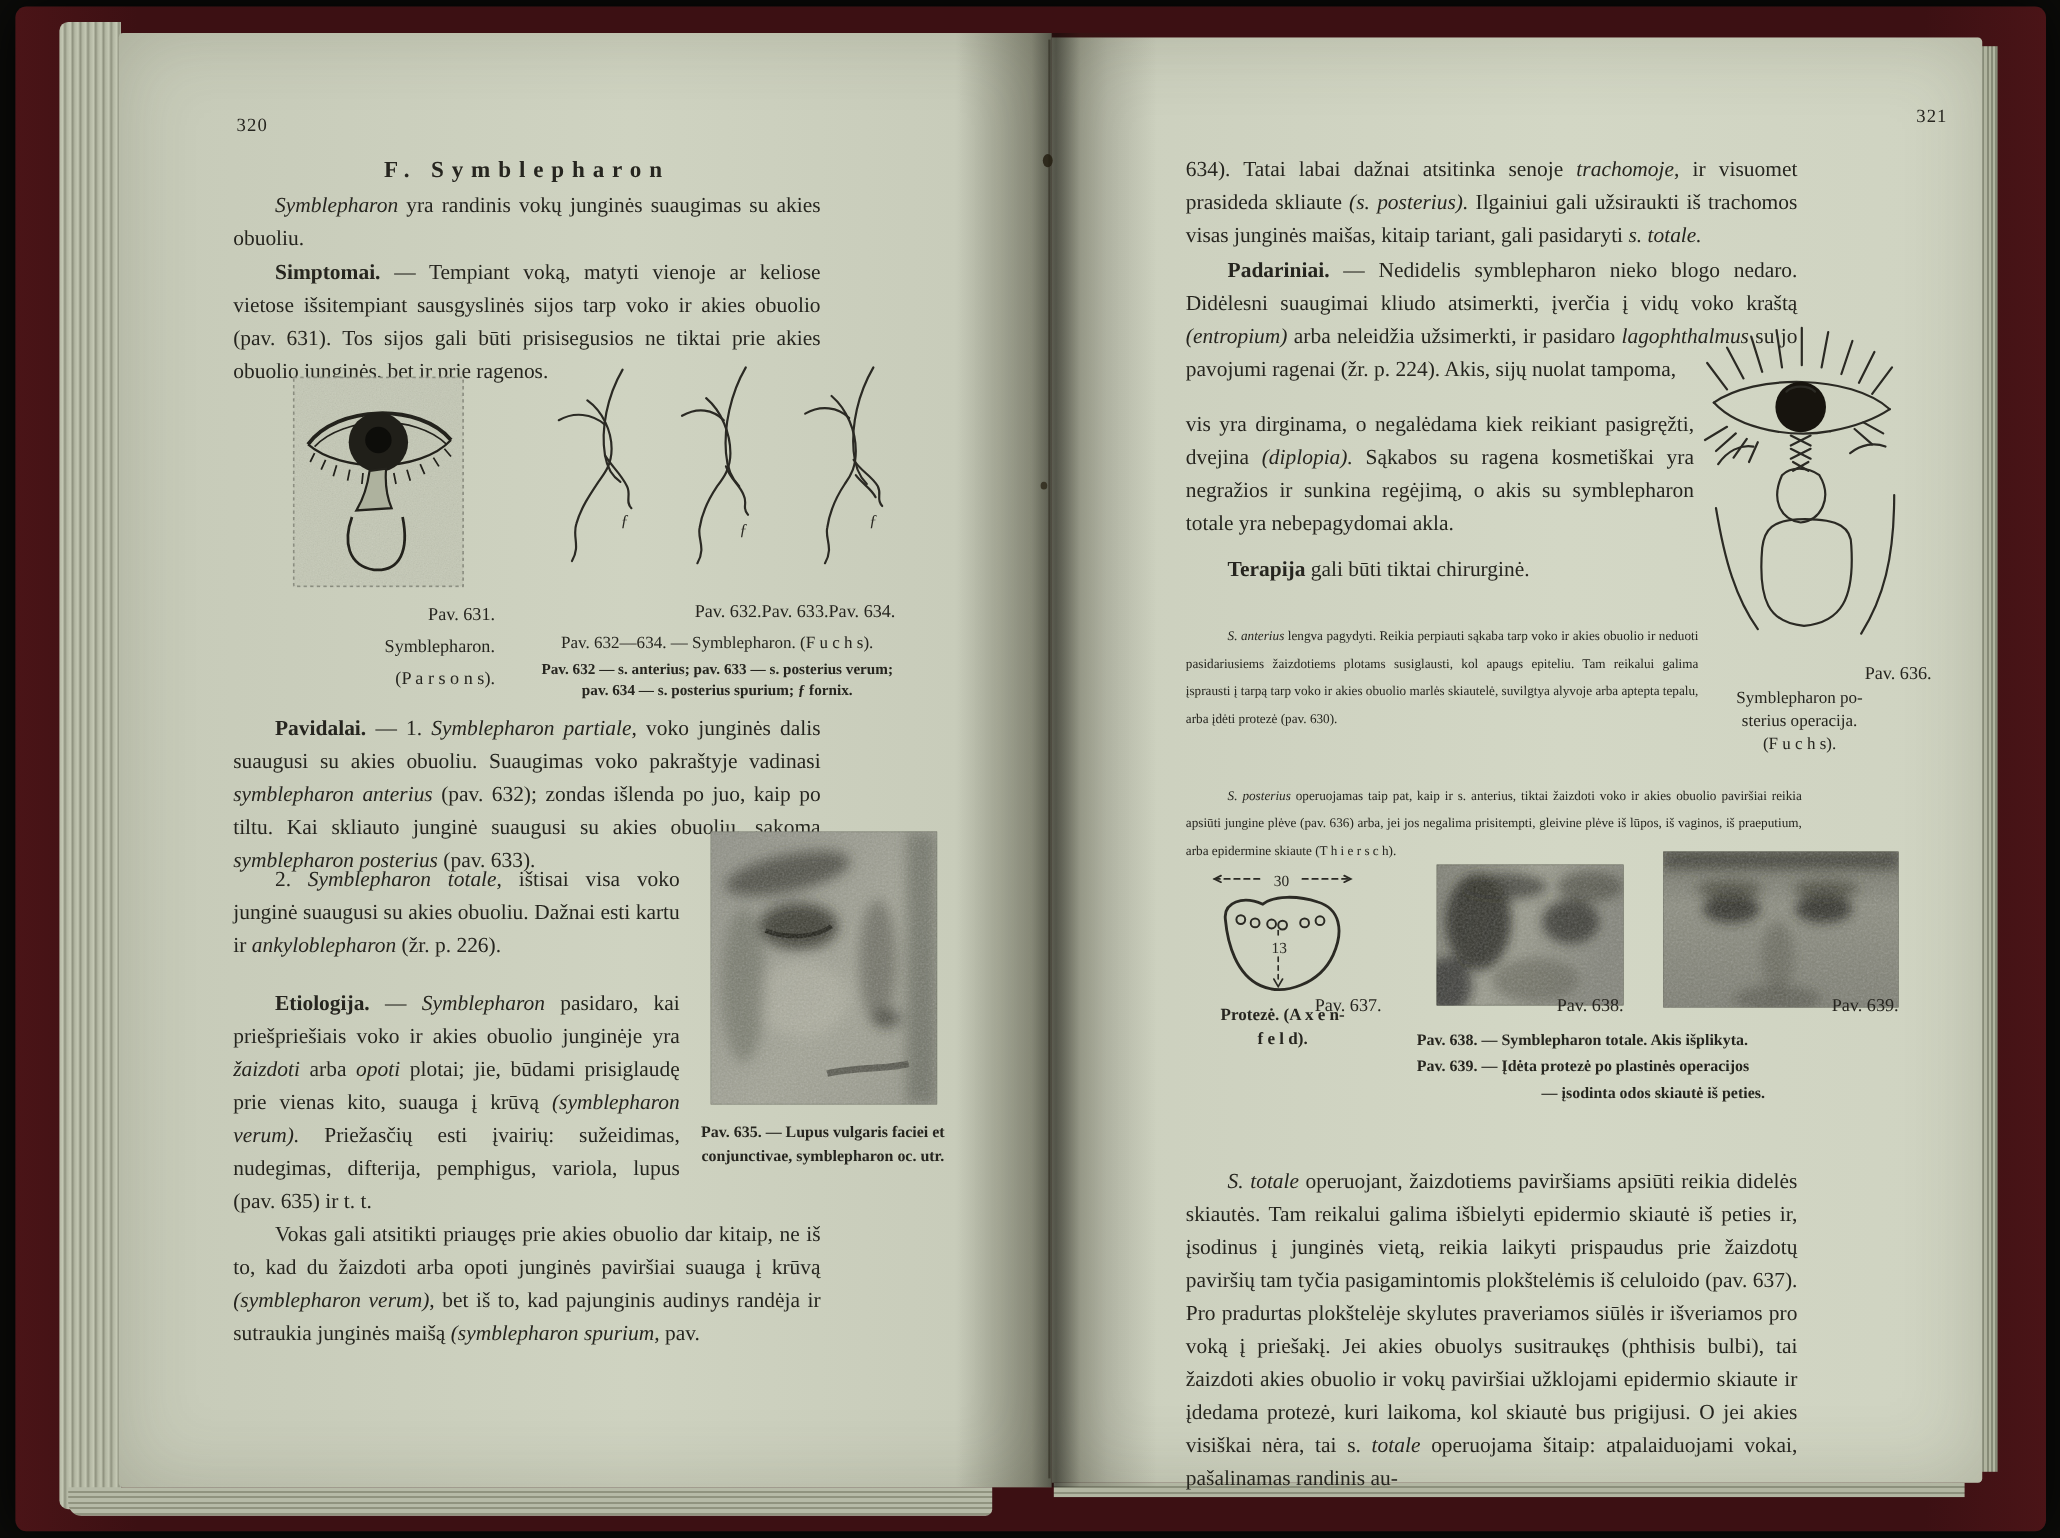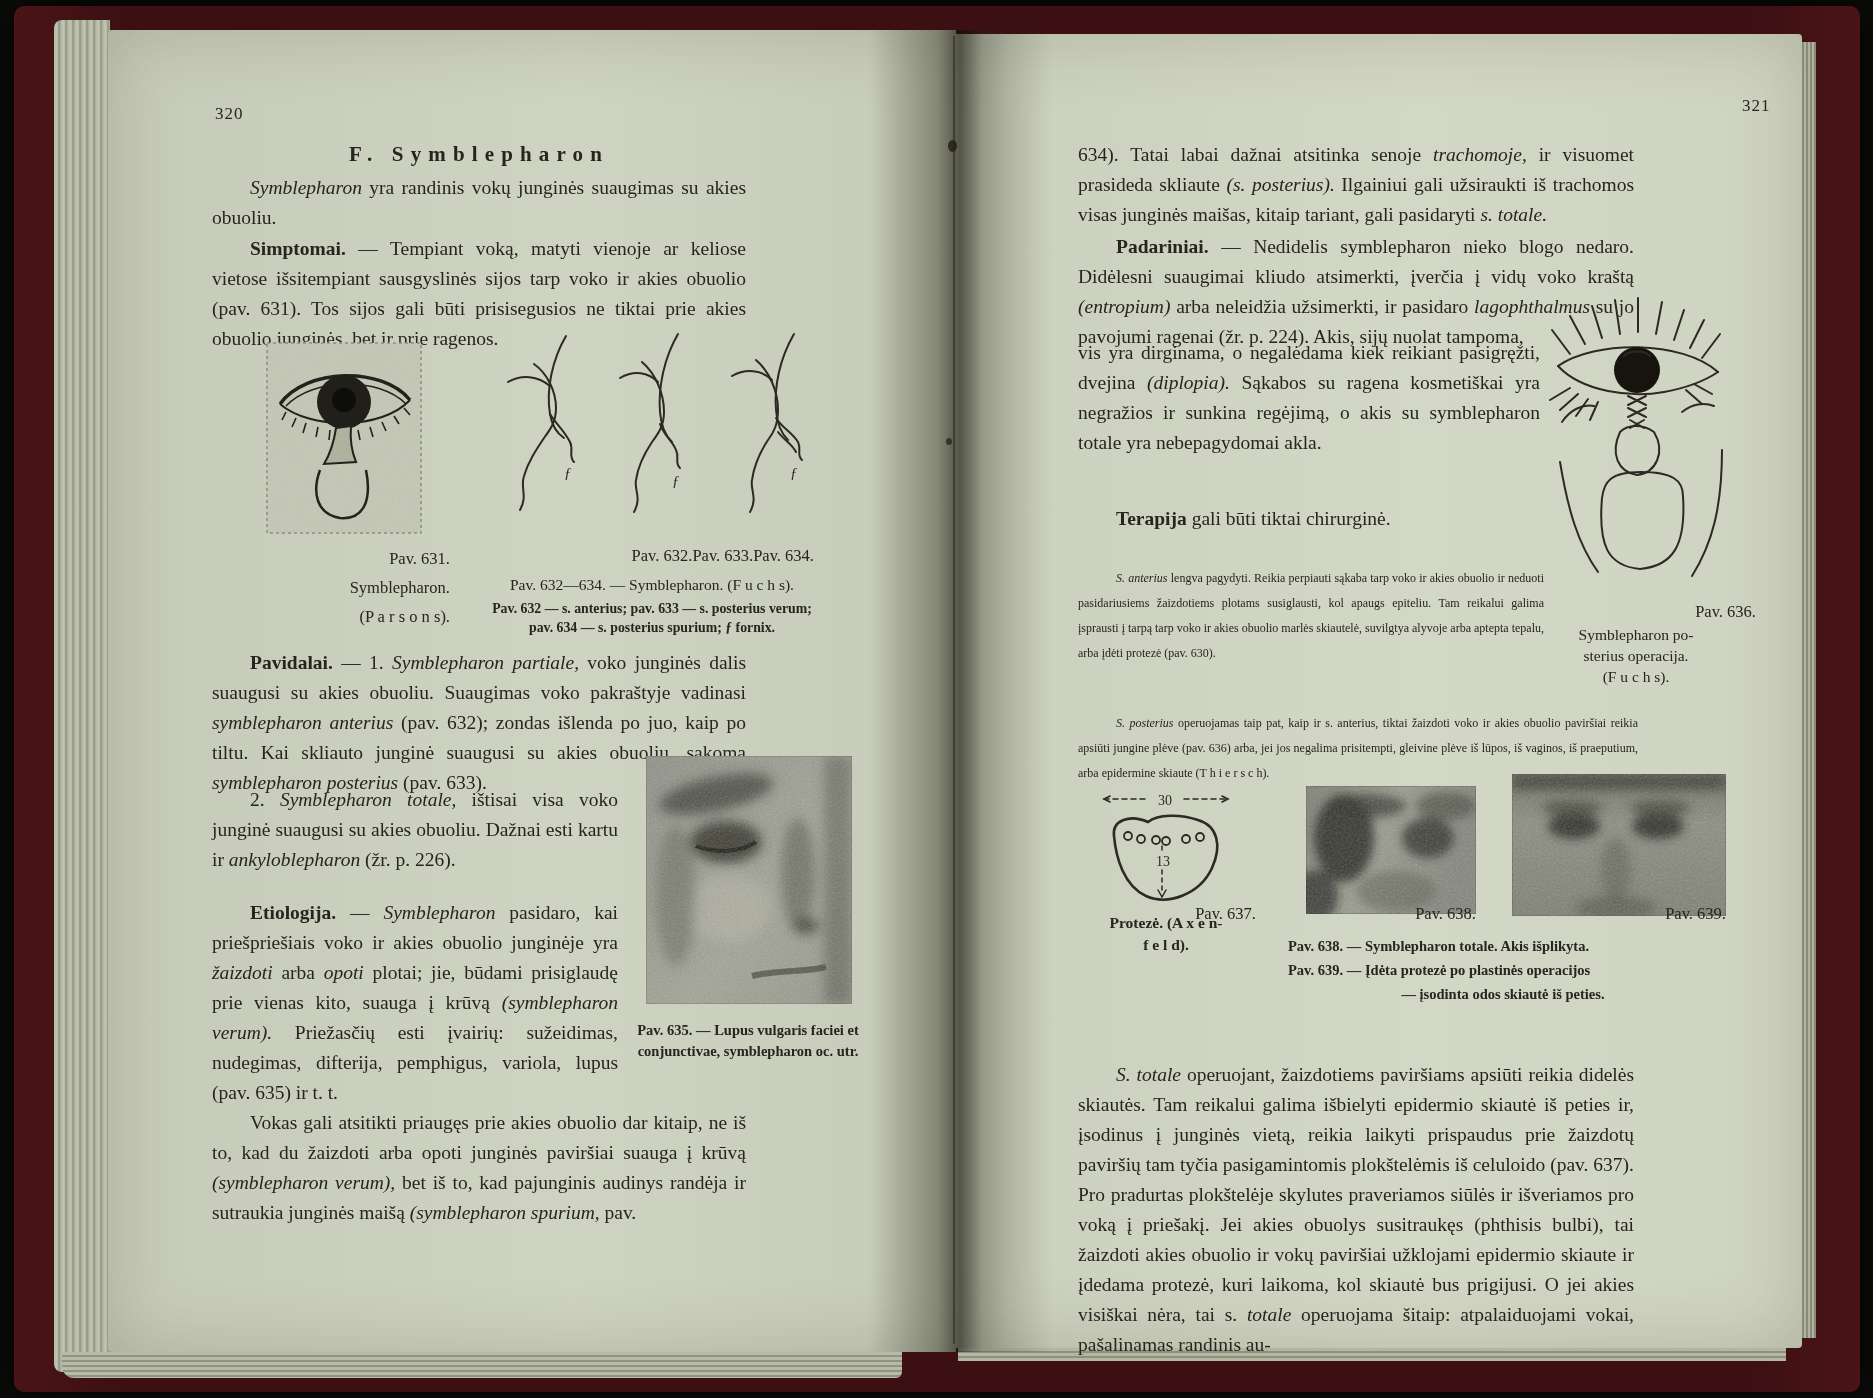--- a/index.html
+++ b/index.html
@@ -162,21 +162,21 @@
     <div class="abs cap-xs" style="left:520px;top:990px;width:240px;font-size:14.5px;line-height:21px;">Pav. 635. — Lupus vulgaris faciei et conjunctivae, symblepharon oc. utr.</div>
 
     <div class="abs para ind" style="left:104px;top:1078px;width:534px;"><span>Vokas gali atsitikti priaugęs prie akies obuolio dar kitaip, ne iš to, kad du žaizdoti arba opoti junginės paviršiai suauga į krūvą </span><span class="seg-i">(symblepharon verum),</span><span> bet iš to, kad pajunginis audinys randėja ir sutraukia junginės maišą </span><span class="seg-i">(symblepharon spurium,</span><span> pav.</span></div>
   </div>
 
   <div class="page page-right">
     <div class="abs pageno" style="left:786px;top:62px;">321</div>
 
     <div class="abs para" style="left:122px;top:106px;width:556px;"><span>634).  Tatai labai dažnai atsitinka senoje </span><span class="seg-i">trachomoje,</span><span> ir visuomet prasideda skliaute </span><span class="seg-i">(s. posterius).</span><span> Ilgainiui gali užsiraukti iš trachomos visas junginės maišas, kitaip tariant, gali pasidaryti </span><span class="seg-i">s. totale.</span></div>
     <div class="abs para ind" style="left:122px;top:198px;width:556px;"><span class="seg-b">Padariniai.</span><span> — Nedidelis symblepharon nieko blogo nedaro. Didėlesni suaugimai kliudo atsimerkti, įverčia į vidų voko kraštą </span><span class="seg-i">(entropium)</span><span> arba neleidžia užsimerkti, ir pasidaro </span><span class="seg-i">lagophthalmus</span><span> su jo pavojumi ragenai (žr. p. 224).  Akis, sijų nuolat tampoma,</span></div>
-    <div class="abs para" style="left:122px;top:304px;width:462px;font-family:Liberation Serif, serif;"><span>vis yra dirginama, o negalėdama kiek reikiant pasigręžti, dvejina </span><span class="seg-i">(diplopia).</span><span> Sąkabos su ragena kosmetiškai yra negražios ir sunkina regėjimą, o akis su symblepharon totale yra nebepagydomai akla.</span></div>
+    <div class="abs para" style="left:122px;top:338px;width:462px;font-family:Liberation Serif, serif;"><span>vis yra dirginama, o negalėdama kiek reikiant pasigręžti, dvejina </span><span class="seg-i">(diplopia).</span><span> Sąkabos su ragena kosmetiškai yra negražios ir sunkina regėjimą, o akis su symblepharon totale yra nebepagydomai akla.</span></div>
     <div class="abs para ind" style="left:122px;top:470px;width:462px;"><span class="seg-b">Terapija</span><span> gali būti tiktai chirurginė.</span></div>
     <div class="abs para small ind" style="left:122px;top:500px;width:466px;"><span class="seg-i">S. anterius</span><span> lengva pagydyti.  Reikia perpiauti sąkaba tarp voko ir akies obuolio ir neduoti pasidariusiems žaizdotiems plotams susiglausti, kol apaugs epiteliu.  Tam reikalui galima įsprausti į tarpą tarp voko ir akies obuolio marlės skiautelė, suvilgtya alyvoje arba aptepta tepalu, arba įdėti protezė (pav. 630).</span></div>
     <div class="abs para small ind" style="left:122px;top:645px;width:560px;"><span class="seg-i">S. posterius</span><span> operuojamas taip pat, kaip ir s. anterius, tiktai žaizdoti voko ir akies obuolio paviršiai reikia apsiūti jungine plėve (pav. 636) arba, jei jos negalima prisitempti, gleivine plėve iš lūpos, iš vaginos, iš praeputium, arba epidermine skiaute (T h i e r s c h).</span></div>
 
     <svg class="abs sketch" style="left:584px;top:258px;" width="200" height="300" viewBox="0 0 200 300">
       <path d="M30,62 L12,38 M45,52 L30,24 M62,46 L52,14 M80,42 L75,8 M98,40 L98,6 M116,42 L122,10 M134,48 L144,18 M150,56 L164,28 M162,66 L180,42" stroke-width="2.4"></path>
       <path d="M18,74 C55,48 142,48 178,80" stroke-width="3"></path>
       <path d="M18,74 C42,100 92,106 124,100" stroke-width="2.2"></path>
       <path d="M124,100 C146,96 166,88 178,80" stroke-width="1.6"></path>
       <circle cx="97" cy="78" r="23" fill="#17140e" stroke="none"></circle>

